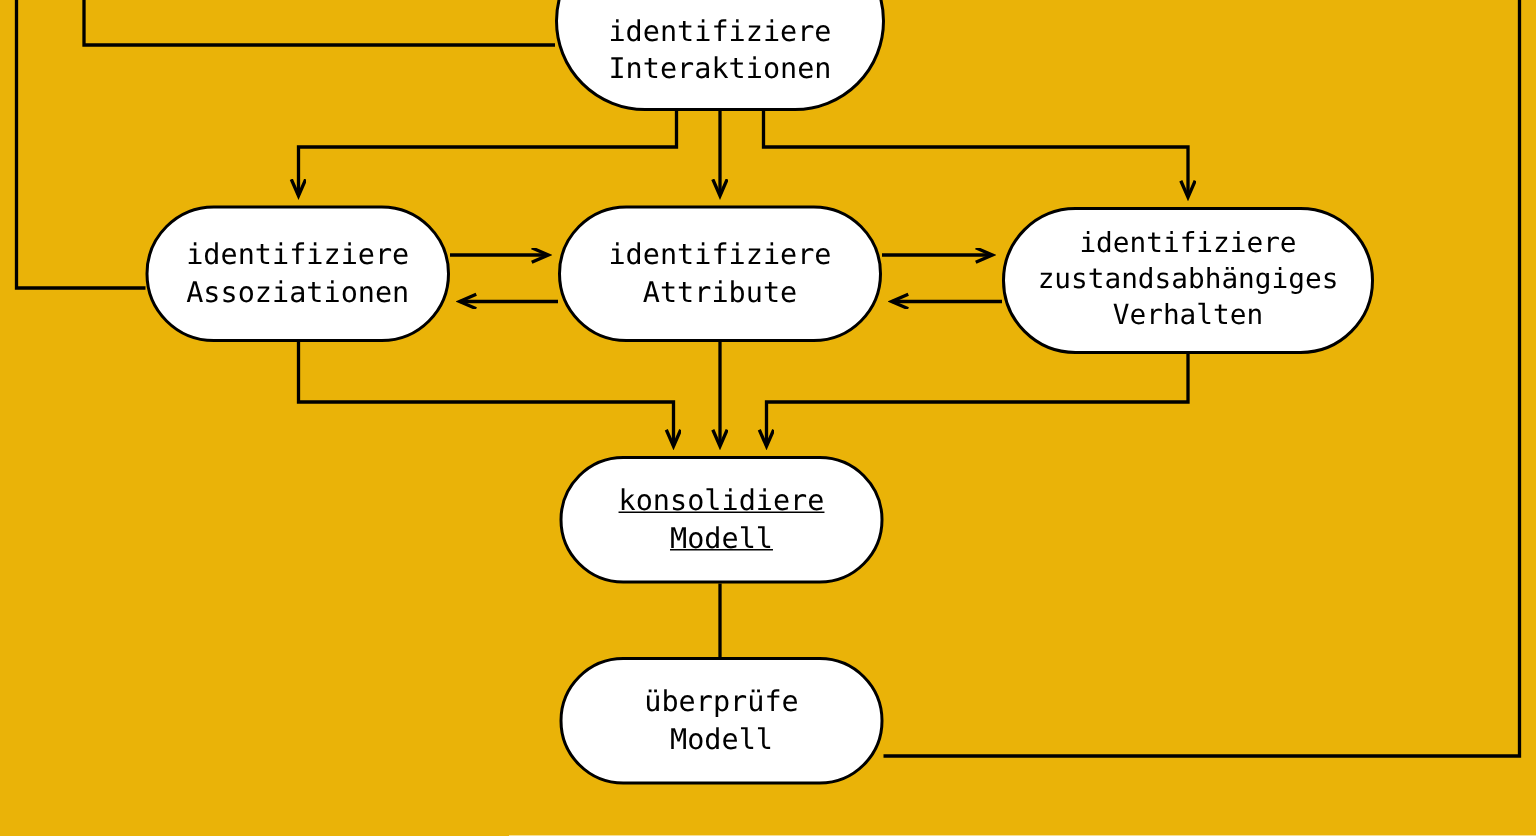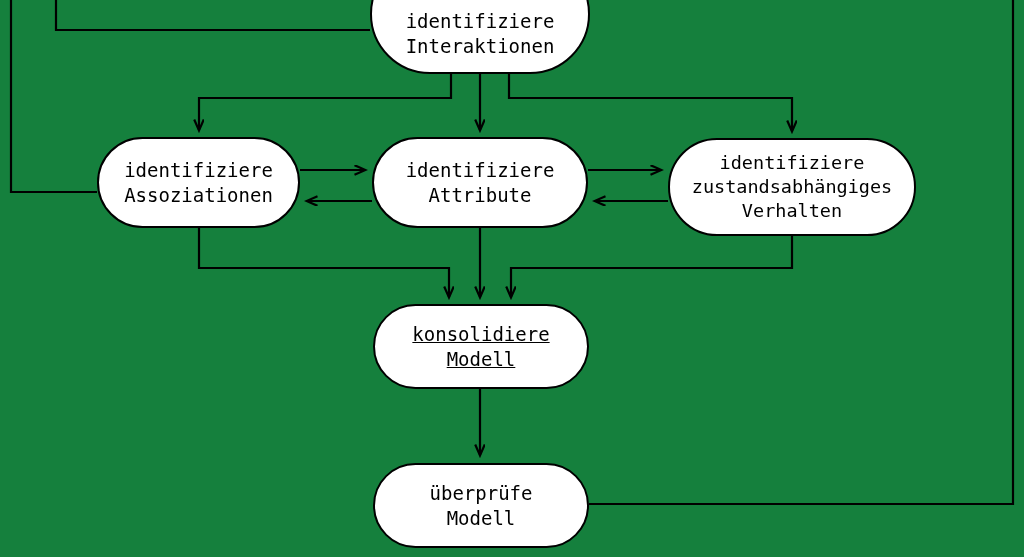--- a/index.html
+++ b/index.html
@@ -4,21 +4,21 @@
 <style>
   html, body {
     margin: 0;
     padding: 0;
     background: #ffffff;
   }
   #canvas {
     position: relative;
     width: 1024px;
     height: 557px;
-    background: #15803d;
+    background: #eab308;
     overflow: hidden;
     font-family: "DejaVu Sans Mono", "Liberation Mono", monospace;
   }
   #edges {
     position: absolute;
     left: 0;
     top: 0;
     width: 1024px;
     height: 557px;
   }
@@ -104,18 +104,18 @@
     <span class="node-label">identifiziere
 zustandsabhängiges
 Verhalten</span>
   </div>
 
   <div class="node" style="left:373px; top:304px; width:216px; height:85px; border-radius:43px;text-decoration:underline;">
     <span class="node-label">konsolidiere
 Modell</span>
   </div>
 
-  <div class="node" style="left:373px; top:463px; width:216px; height:85px; border-radius:43px;">
+  <div class="node" style="left:373px; top:438px; width:216px; height:85px; border-radius:43px;">
     <span class="node-label">überprüfe
 Modell</span>
   </div>
 
 </div>
 
 </body></html>

